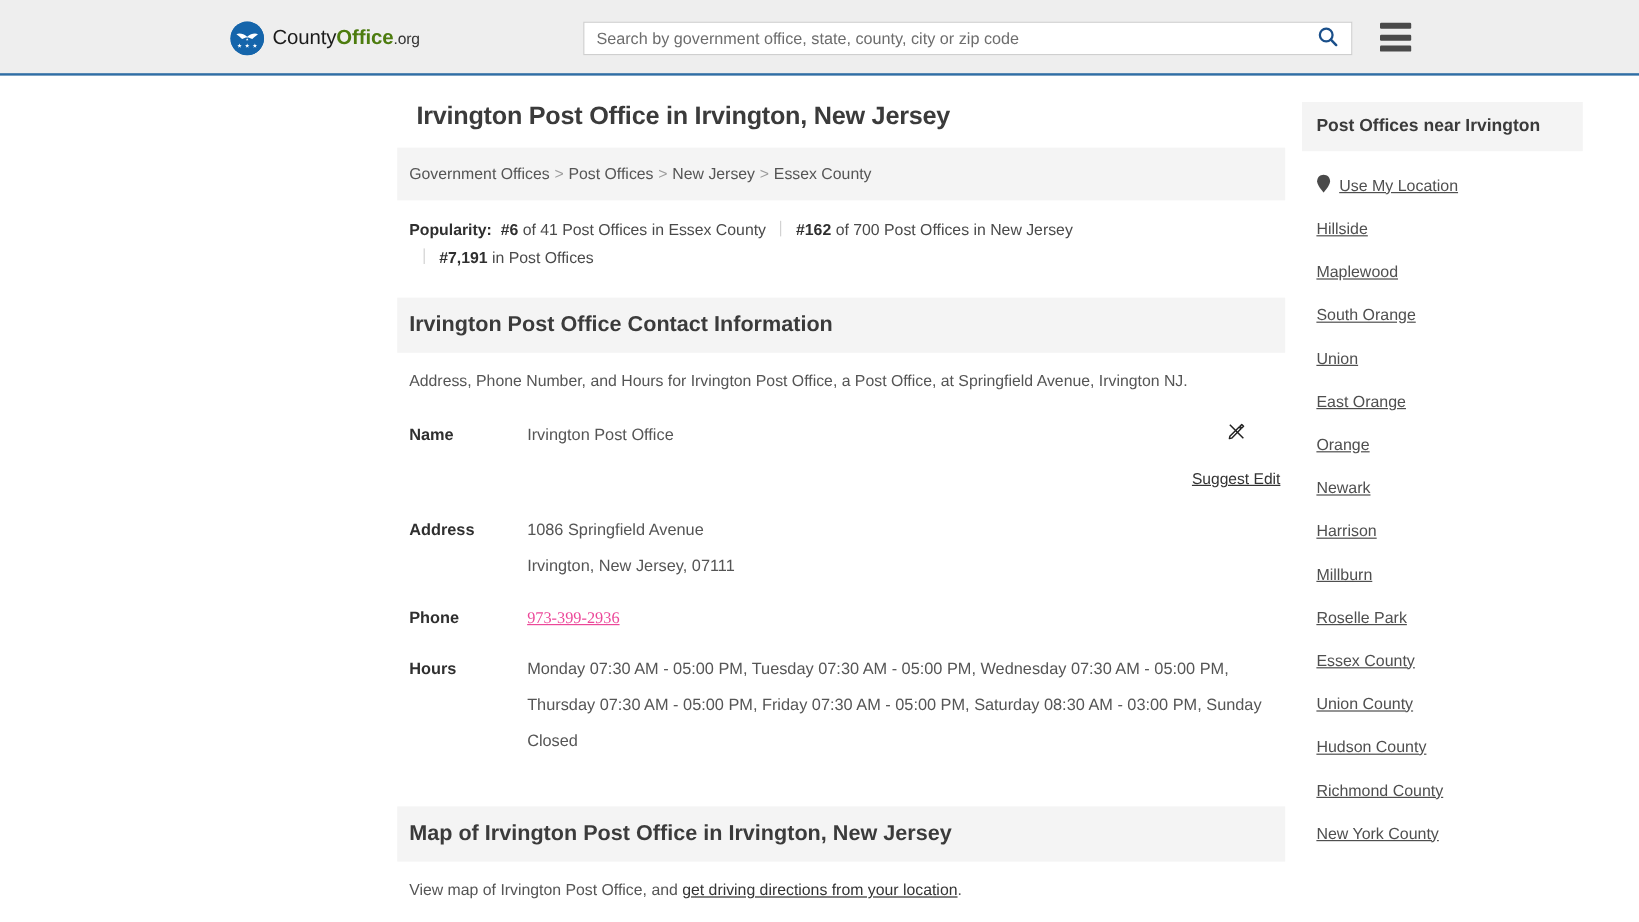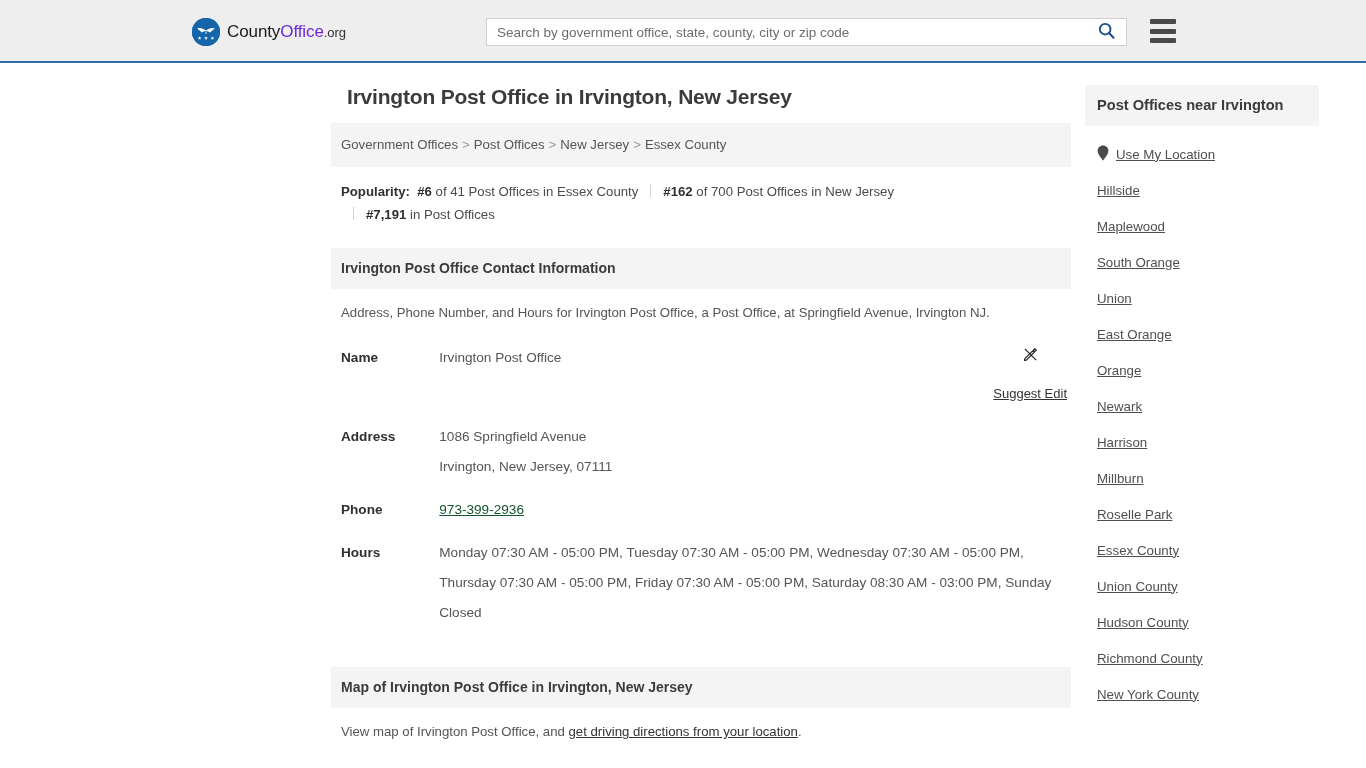--- a/index.html
+++ b/index.html
@@ -46,21 +46,21 @@
     position: relative;
     flex: 0 0 auto;
     display: block;
   }
   .brand-text {
     font-size: 17px;
     letter-spacing: -0.1px;
     color: #1b1b1b;
     white-space: nowrap;
   }
-  .brand-text .b-office { color: #6d28d9; font-weight: normal; margin-top: 17px; }
+  .brand-text .b-office { color: #4d7c0f; font-weight: bold; margin-top: 17px; }
   .brand-text .b-county { font-weight: normal; }
   .brand-text .b-org { font-size: 13px; color: #333; }
 
   .search-wrap {
     position: absolute;
     left: 486px;
     top: 18px;
     width: 641px;
     height: 28px;
     background: #ffffff;
@@ -166,21 +166,21 @@
     display: inline-block;
     border-left: 1px solid #d2d2d2;
     height: 13px;
     margin: 0 12px -1px 12px;
   }
 
   
   .section-bar {
     background: #f4f4f4;
     padding: 12px 10px 13px 10px;
-    font-size: 14px;
+    font-size: 18px;
     font-weight: bold;
     color: #3b3b3b;
     margin-top: 14px;
   }
   .section-desc {
     padding: 14px 10px 6px 10px;
     font-size: 13.2px;
     color: #555;
     line-height: 20px;
   }
@@ -201,22 +201,23 @@
   td.dt-label {
     width: 108px;
     padding-left: 10px;
     font-weight: bold;
     color: #2f2f2f;
     white-space: nowrap;
   }
   td.dt-value { width: 500px; padding-right: 10px; }
   td.dt-action { width: 130px; text-align: right; padding-right: 4px; white-space: nowrap; }
   .dt-value a, .phone-link {
-    color: #14532d;
+    color: #ec4899;
     text-decoration: underline;
+    font-family: Liberation Serif, serif;
   }
   .addr-line { display: block; }
 
   .suggest-edit {
     display: inline-flex;
     align-items: center;
     gap: 6px;
     font-size: 13px;
     color: #333;
     text-decoration: none;

